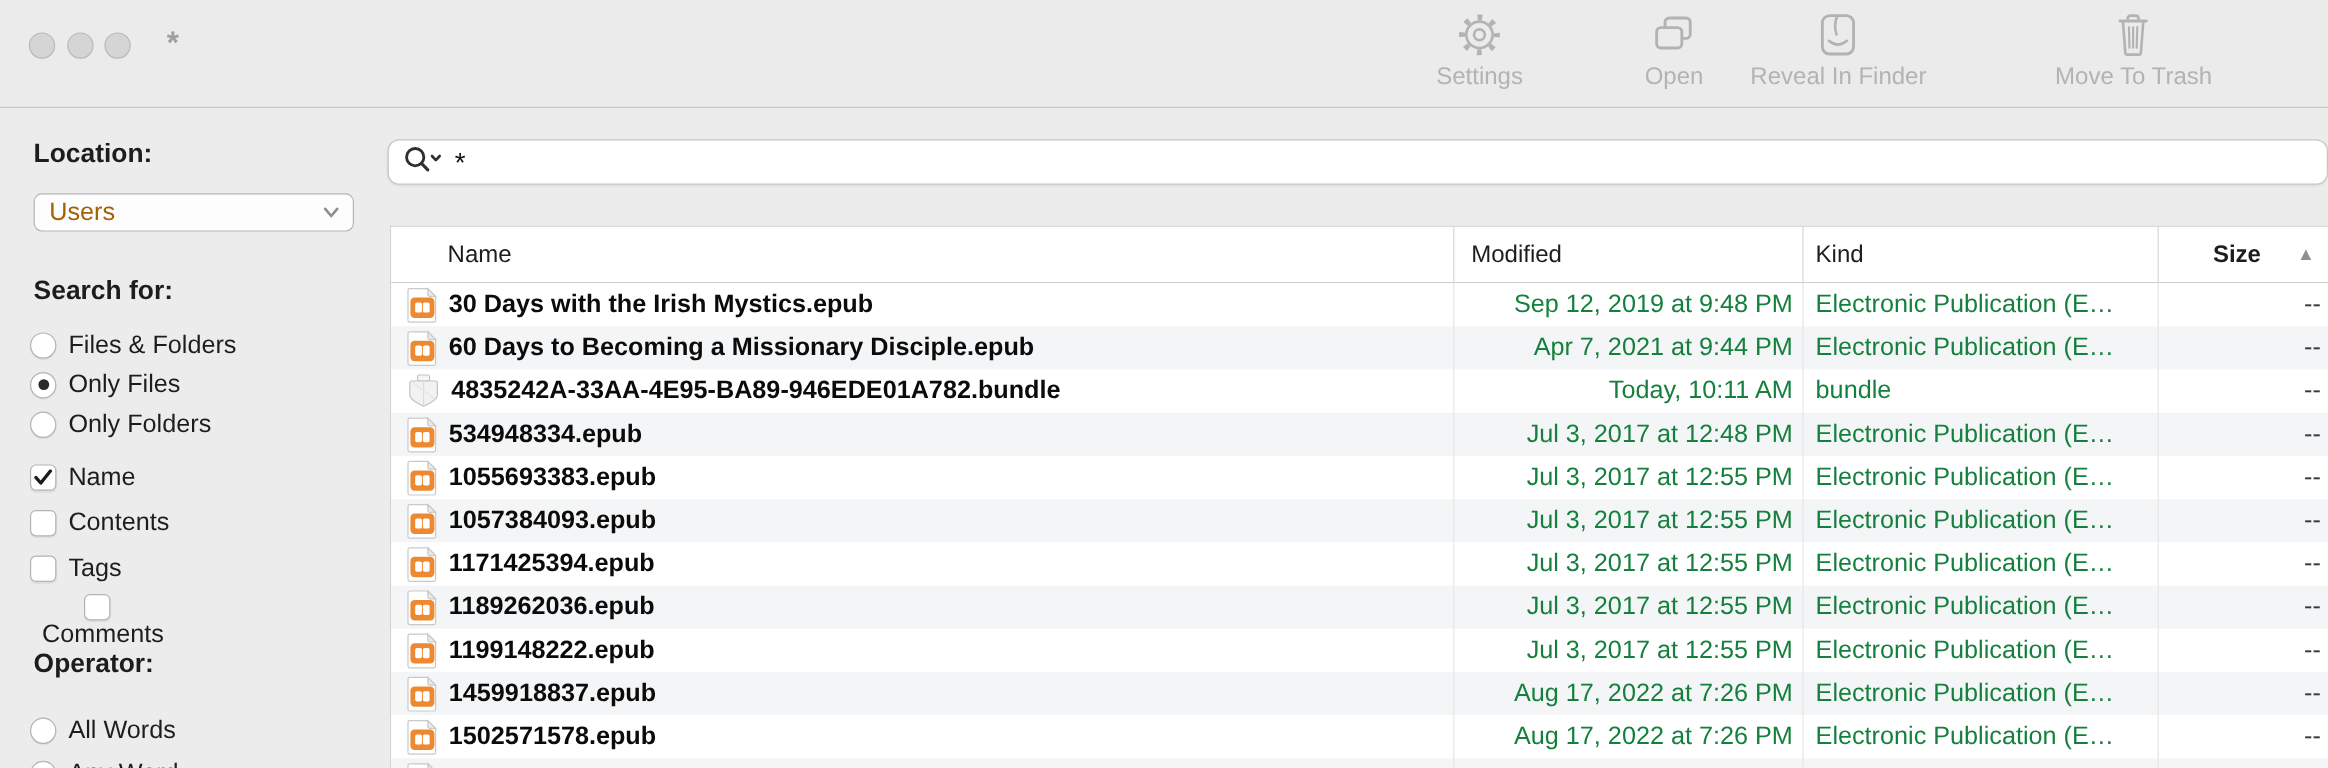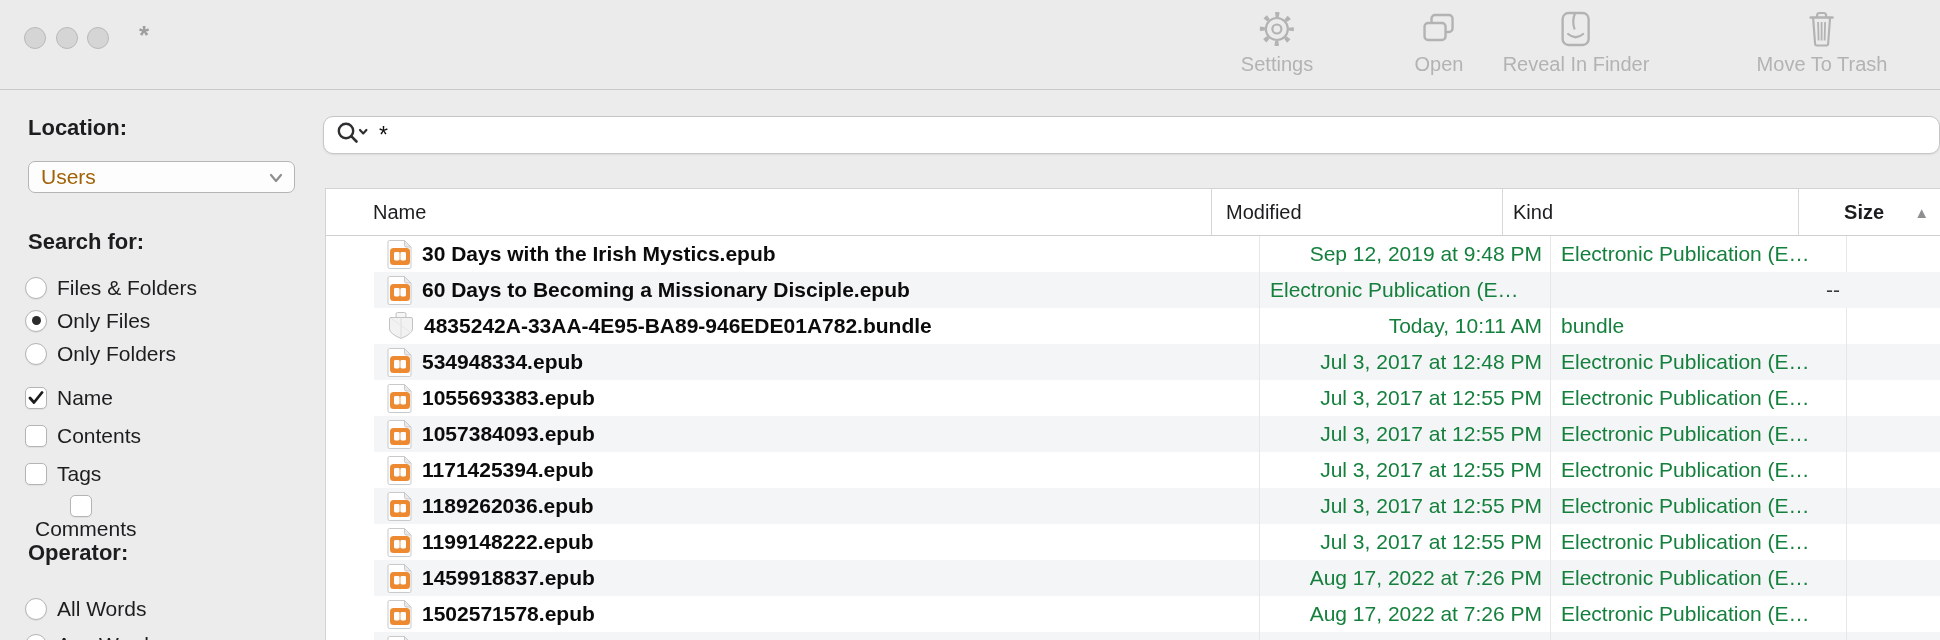--- a/index.html
+++ b/index.html
@@ -13,21 +13,21 @@
   
   .toolbar {
     position:absolute; left:0; top:0; width:1940px; height:90px;
     background:#ebebeb; border-bottom:1px solid #c9c9c9;
   }
   .traffic { position:absolute; top:27px; width:22px; height:22px; border-radius:50%;
     background:#d5d5d5; border:1px solid #b9b9b9; }
   .tl1{ left:24px; } .tl2{ left:56px; } .tl3{ left:87px; }
   .win-title { position:absolute; left:139px; top:20px; font-size:26px; font-weight:bold; color:#9e9e9e; }
   .tb-btn { position:absolute; top:8px; transform:translateX(-50%);
-    display:flex; flex-direction:column; align-items:center; color:#b3b3b3;margin-left:44px; }
+    display:flex; flex-direction:column; align-items:center; color:#b3b3b3; }
   .tb-btn .tb-icon { height:42px; display:flex; align-items:center; justify-content:center; }
   .tb-btn .tb-label { font-size:20px; margin-top:3px; white-space:nowrap; }
   
   .sidebar { position:absolute; left:0; top:90px; width:328px; height:550px; background:#ececec; }
   .side-label { position:absolute; left:28px; font-size:22px; font-weight:bold; color:#1d1d1f; }
   .select-box { position:absolute; left:28px; top:71px; width:267px; height:32px;
     background:#fdfdfd; border:1px solid #b5b5b5; border-radius:7px;
     display:flex; align-items:center; padding:0 10px 0 12px; font-size:21px; color:#a16207; }
   .select-box .sel-text { flex:1; }
   .ctl-row { position:absolute; left:25px; display:flex; align-items:center; height:33px; }
@@ -48,21 +48,21 @@
     background:#fff; border:1px solid #d3d3d3; border-right:none; border-bottom:none; overflow:hidden; }
   .thead { display:grid; grid-template-columns:886px 291px 296px 142px; height:47px;
     background:#fff; border-bottom:1px solid #cfcfcf; }
   .th { display:flex; align-items:center; font-size:20px; color:#1d1d1f; border-right:1px solid #d8d8d8; overflow:hidden; }
   .th:last-child { border-right:none; }
   .th-name { padding-left:47px; }
   .th-mod { padding-left:14px; }
   .th-kind { padding-left:10px; }
   .th-size { justify-content:flex-end; font-weight:bold; padding-right:12px; }
   .sort-arrow { font-size:15px; color:#8e8e93; margin-left:30px; }
-  .trow { display:grid; grid-template-columns:886px 291px 296px 142px; height:36px; background:#fff;margin-left:48px; }
+  .trow { display:grid; grid-template-columns:886px 291px 296px 142px; height:36px; background:#fff; }
   .trow.alt { background:#f4f5f6; }
   .td { display:flex; align-items:center; font-size:21px; color:#15803d; border-right:1px solid #e7e7e7; overflow:hidden; white-space:nowrap; }
   .td:last-child { border-right:none; }
   .td-name { padding-left:13px; font-weight:bold; color:#0b0b0b; }
   .td-name .file-icon { margin-right:9px; flex:none; display:flex; }
   .td-mod { justify-content:flex-end; padding-right:8px; }
   .td-kind { padding-left:10px; }
   .td-size { justify-content:flex-end; padding-right:7px; color:#3a3a3c; }
 </style>
 </head>
@@ -228,20 +228,21 @@
             <svg width="26" height="31" viewBox="0 0 26 31">
        <path d="M2.5 1.5 h15 l6.5 6.5 v20 q0 1.5 -1.5 1.5 h-20 q-1.5 0 -1.5 -1.5 v-25 q0 -1.5 1.5 -1.5 z" fill="#ffffff" stroke="#c9c9c9"></path>
        <path d="M17.5 1.5 v5 q0 1.5 1.5 1.5 h5 z" fill="#e9e9e9" stroke="#c9c9c9"></path>
        <rect x="3" y="9" width="20" height="17" rx="3.5" fill="#ED8A31"></rect>
        <rect x="7" y="13" width="5.6" height="8.5" rx="1.4" fill="#ffffff"></rect>
        <rect x="13.4" y="13" width="5.6" height="8.5" rx="1.4" fill="#ffffff"></rect>
      </svg>
           </span>
        <span class="name-text">60 Days to Becoming a Missionary Disciple.epub</span>
      </div>
+     <div class="td td-mod">Apr 7, 2021 at 9:44 PM</div>
      <div class="td td-kind">Electronic Publication (E…</div>
      <div class="td td-size">--</div>
       </div>
       <div class="trow">
         <div class="td td-name">
        <span class="file-icon">
             <svg width="28" height="30" viewBox="0 0 28 30">
        <rect x="9" y="1.5" width="10" height="5" rx="1.5" fill="#f6f6f6" stroke="#c2c2c2"></rect>
        <path d="M4 6.5 h20 q1.5 0 1.5 1.5 v10 q0 4.5 -11.5 9.5 Q2.5 22.5 2.5 18 v-10 q0 -1.5 1.5 -1.5 z" fill="#f2f2f2" stroke="#c2c2c2"></path>
        <path d="M14 6.5 v21" stroke="#dcdcdc" fill="none"></path>

